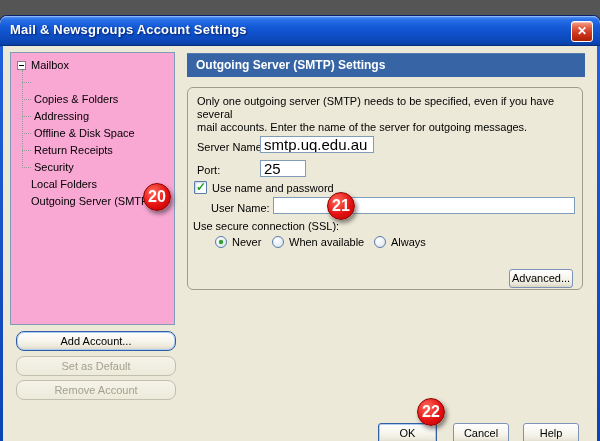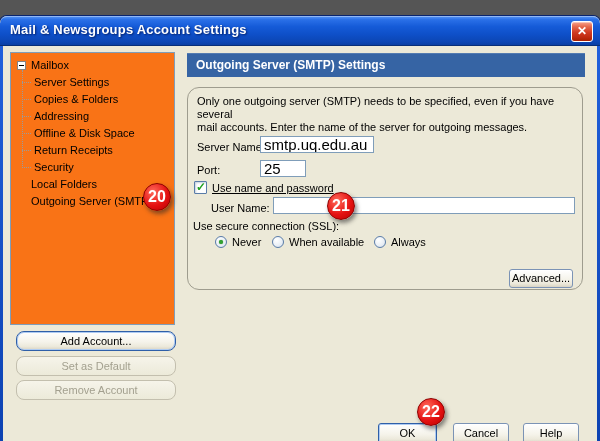--- a/index.html
+++ b/index.html
@@ -30,21 +30,21 @@
   }
   .edge{position:absolute;background:linear-gradient(180deg,#2160dc,#0c41b0);}
   .edge-left{left:0;top:30px;width:3px;bottom:0;}
   .edge-right{right:0;top:30px;width:3px;bottom:0;}
   .edge-bottom{left:0;bottom:0;right:0;height:3px;background:#0c41b0;}
   .content{position:absolute;left:3px;top:30px;width:594px;height:408px;background:#ece9d8;}
 
   
   .tree-box{
     position:absolute;left:7px;top:6px;width:165px;height:273px;
-    background:#f97316;border:1px solid #7f9db9;overflow:hidden;
+    background:#f9a8d4;border:1px solid #7f9db9;overflow:hidden;
   }
   .tree-row{position:absolute;left:0;right:0;height:17px;line-height:17px;white-space:nowrap;cursor:default;}
   .tree-label{position:absolute;top:0;}
   .expander{
     position:absolute;left:6px;top:4px;width:9px;height:9px;background:#fff;
     border:1px solid #848284;
   }
   .expander::after{content:"";position:absolute;left:1px;top:3px;width:5px;height:1px;background:#000;}
   .tree-vline{position:absolute;left:11px;top:17px;height:98px;width:0;border-left:1px dotted #9a9a9a;}
   .tree-stub{position:absolute;left:11px;width:9px;height:0;border-top:1px dotted #9a9a9a;}
@@ -65,38 +65,38 @@
 
   
   .pane-header{
     position:absolute;left:184px;top:7px;width:398px;height:24px;
     background:#3664a4;color:#fff;font-weight:bold;font-size:12px;
     line-height:24px;padding-left:9px;
     box-shadow:inset 0 1px 0 rgba(255,255,255,.15);
   }
   .group-box{
     position:absolute;left:184px;top:41px;width:396px;height:203px;
-    border:1px solid #9e9c8e;border-radius:12px;background:#ece9d8;
+    border:1px solid #9e9c8e;border-radius:6px;background:#ece9d8;
   }
   .desc{position:absolute;left:9px;top:7px;width:380px;line-height:13px;}
   .f-label{position:absolute;white-space:nowrap;}
   .xp-input{
     position:absolute;height:17px;border:1px solid #7f9db9;background:#fff;
     font-size:15px;padding:1px 3px;color:#000;outline:none;
   }
   
   .check-row{position:absolute;left:6px;top:93px;height:14px;cursor:default;}
   .checkbox{
     position:absolute;left:0;top:0;width:13px;height:13px;background:#fff;
     border:1px solid #5a7ca8;border-radius:1px;
     box-shadow:inset 1px 1px 2px rgba(90,120,160,.35);
   }
   .check-glyph{display:none;position:absolute;left:1px;top:-2px;color:#21a121;font-weight:bold;font-size:12px;}
   .checkbox.checked .check-glyph{display:block;}
-  .check-label{position:absolute;left:18px;top:1px;white-space:nowrap;text-decoration:underline;}
+  .check-label{position:absolute;left:18px;top:1px;white-space:nowrap;}
   
   .radio-item{position:absolute;top:147px;height:14px;cursor:default;}
   .radio{
     position:absolute;left:0;top:1px;width:12px;height:12px;border-radius:50%;
     background:radial-gradient(circle at 35% 30%,#ffffff,#e8eef5 60%,#cfdae8 100%);
     border:1px solid #5a7ca8;
   }
   .radio-dot{display:none;position:absolute;left:3px;top:3px;width:4px;height:4px;border-radius:50%;background:#32a132;box-shadow:0 0 1px #1d7a1d;}
   .radio-item.selected .radio-dot{display:block;}
   .radio-label{position:absolute;left:17px;top:1px;white-space:nowrap;}
@@ -137,23 +137,20 @@
       <div class="tree-stub" style="top:46px"></div>
       <div class="tree-stub" style="top:63px"></div>
       <div class="tree-stub" style="top:80px"></div>
       <div class="tree-stub" style="top:97px"></div>
       <div class="tree-stub" style="top:114px"></div>
 
       <div class="tree-row" style="top:4px">
         <span class="expander"></span>
         <span class="tree-label" style="left:20px">Mailbox</span>
       </div>
-      <div class="tree-row" style="top:21px">
-        <span class="tree-label" style="left:23px">Server Settings</span>
-      </div>
       <div class="tree-row" style="top:38px">
         <span class="tree-label" style="left:23px">Copies &amp; Folders</span>
       </div>
       <div class="tree-row" style="top:55px">
         <span class="tree-label" style="left:23px">Addressing</span>
       </div>
       <div class="tree-row" style="top:72px">
         <span class="tree-label" style="left:23px">Offline &amp; Disk Space</span>
       </div>
       <div class="tree-row" style="top:89px">

